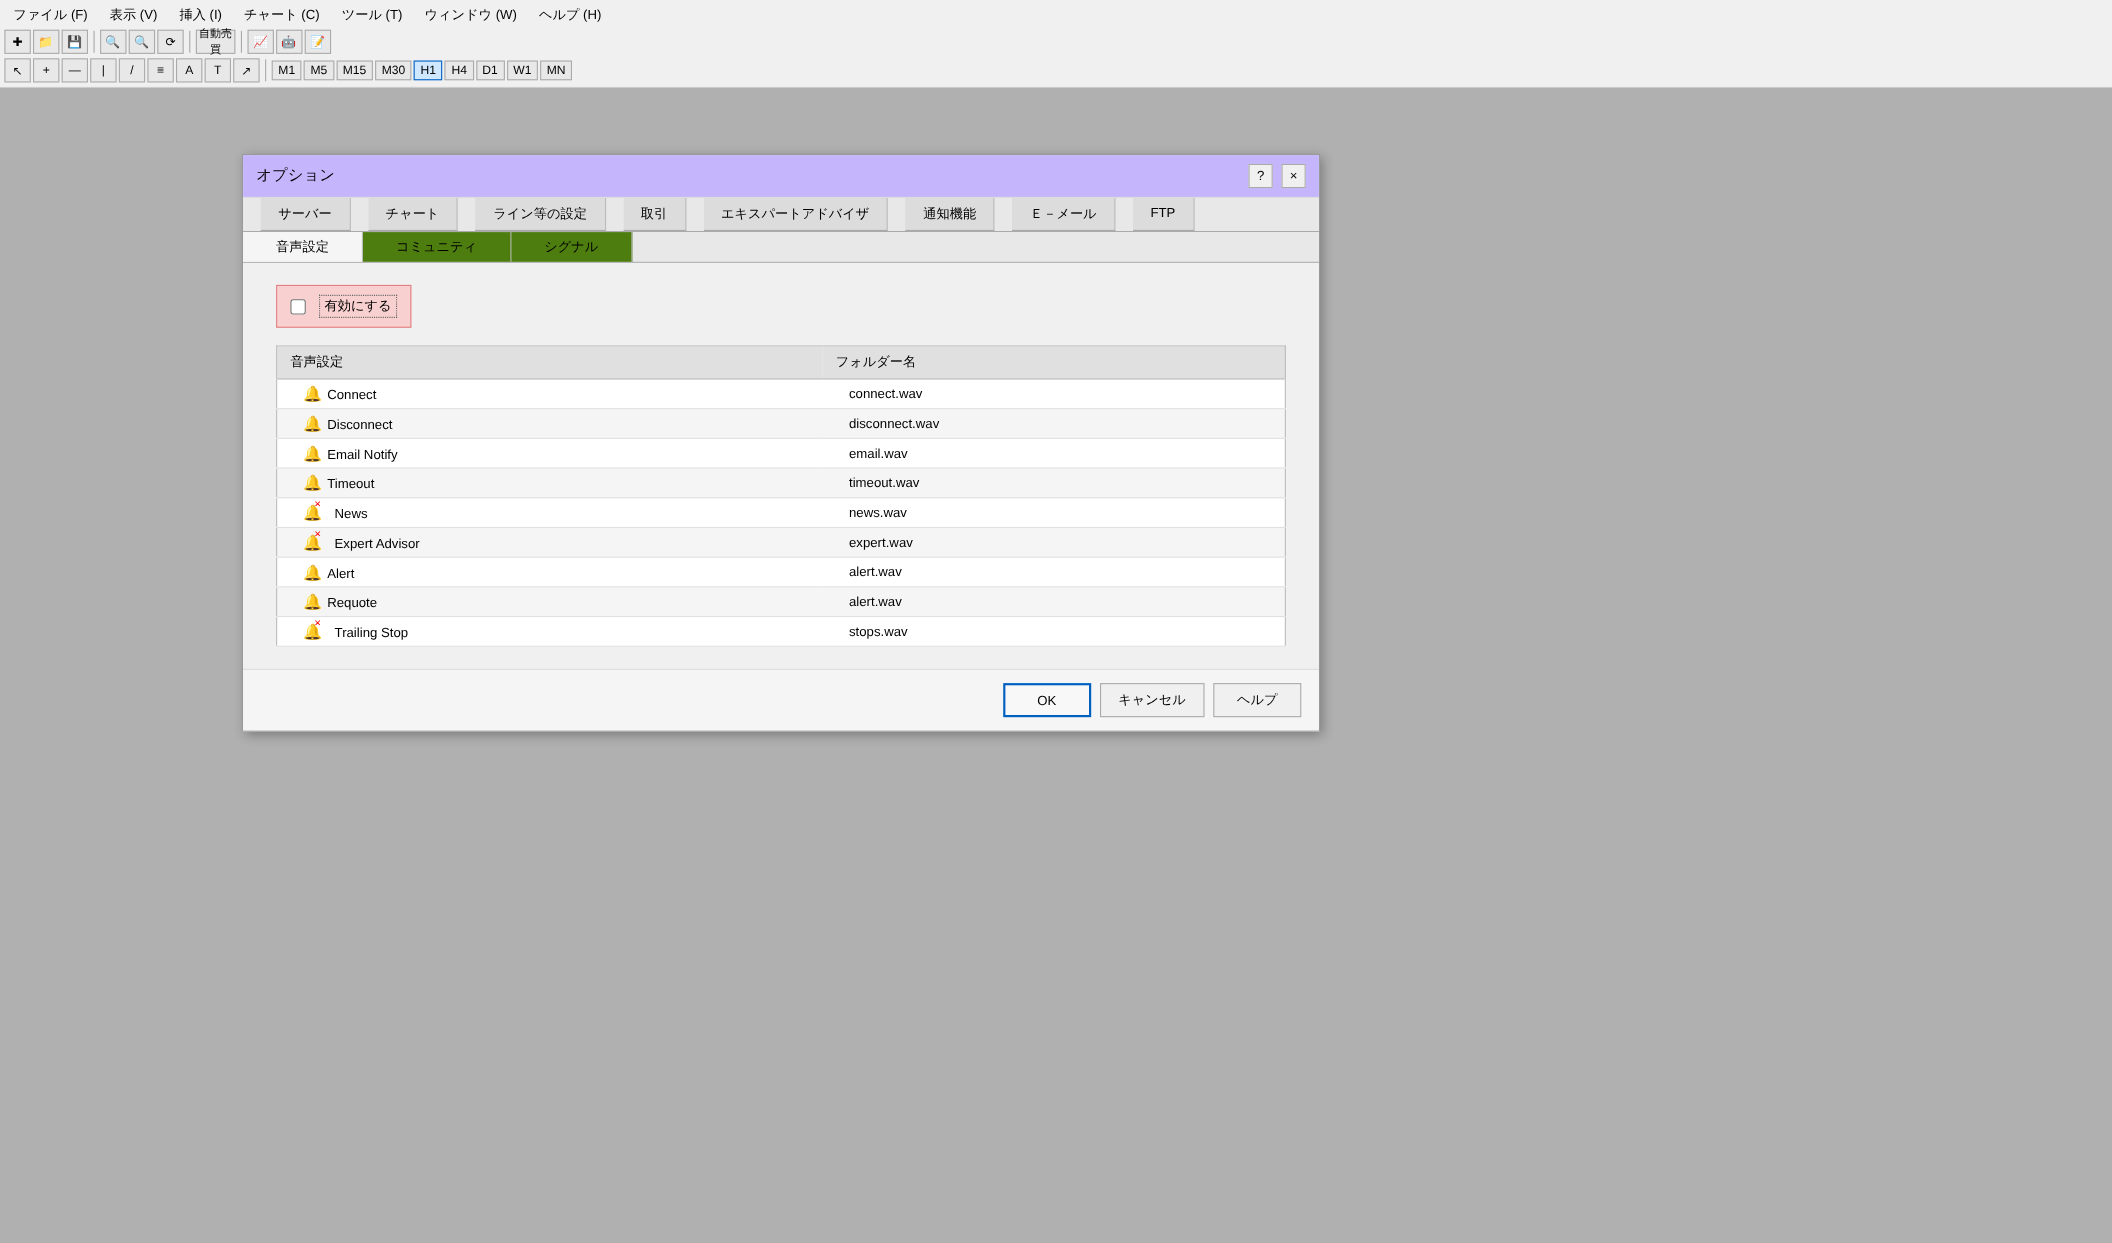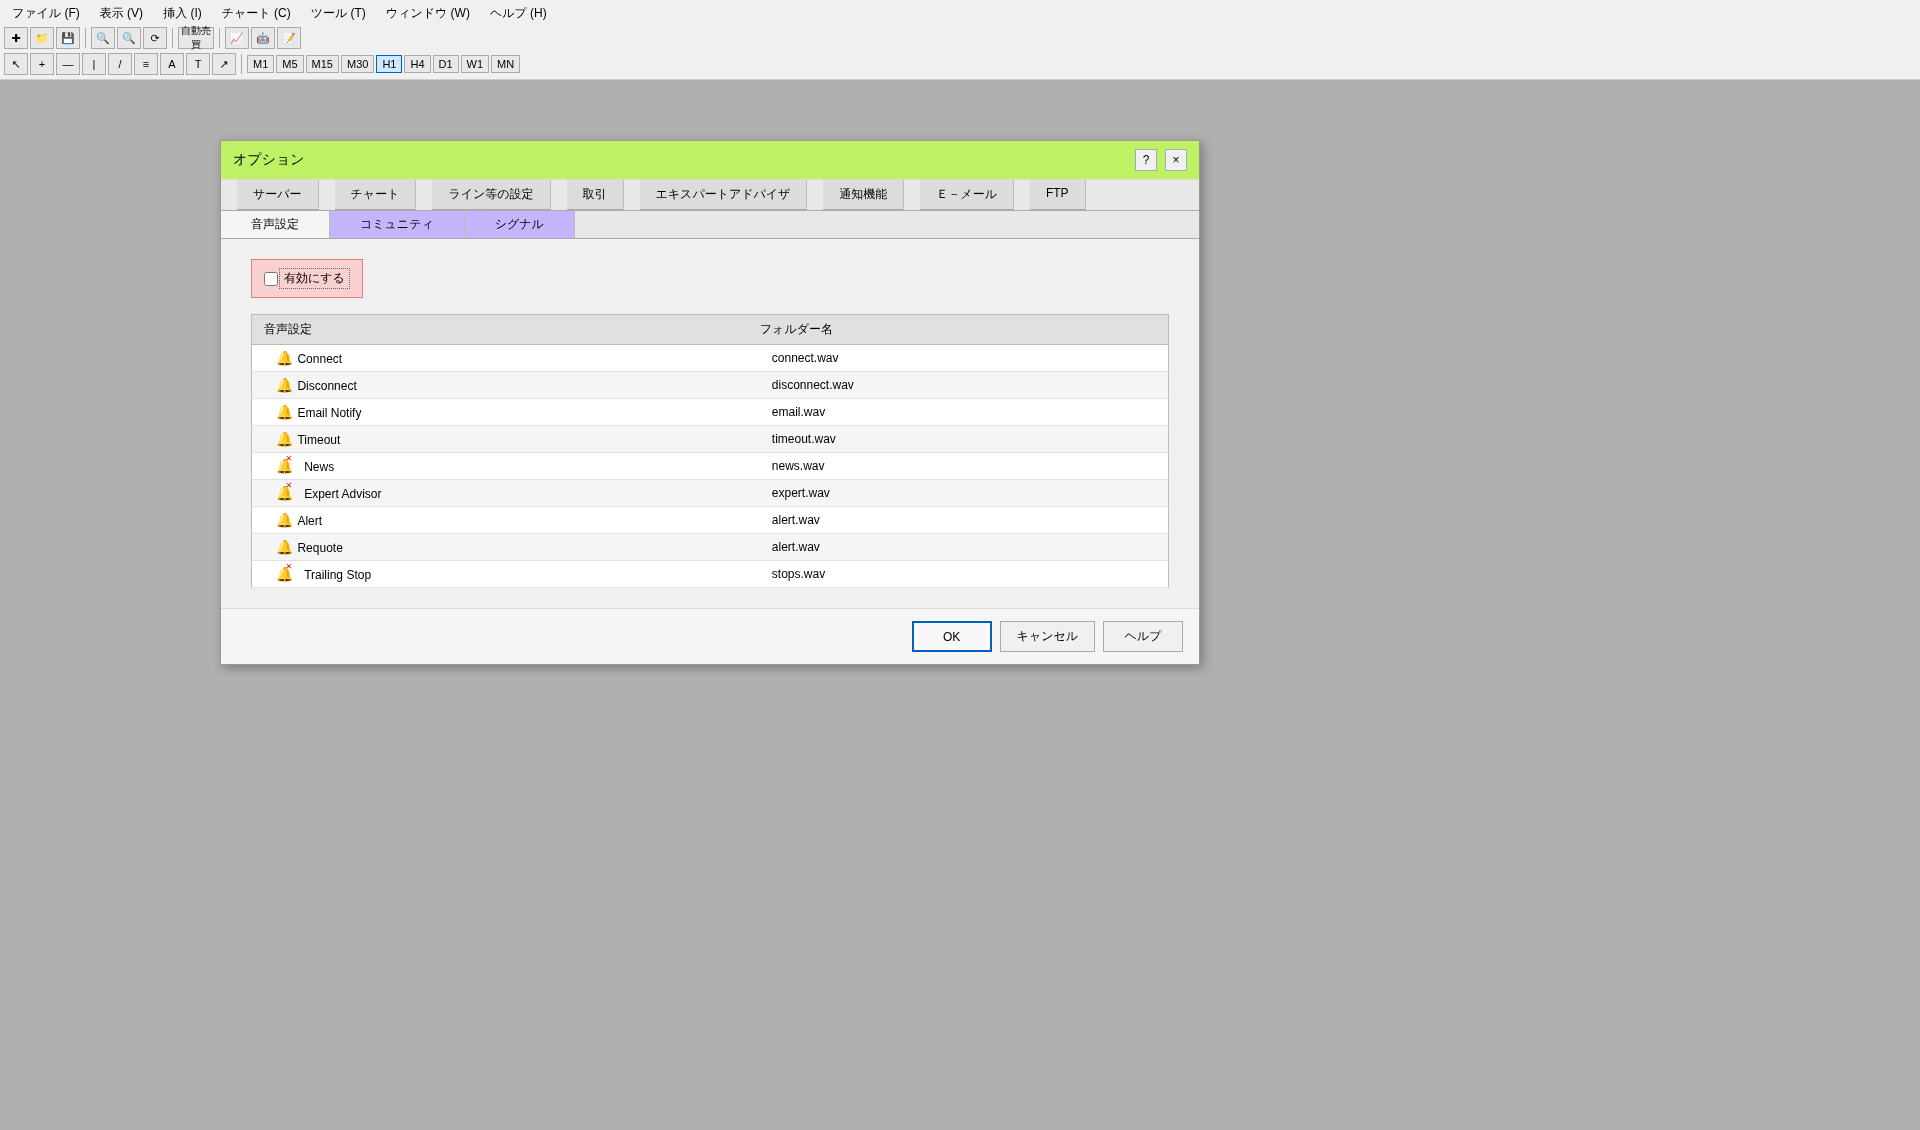--- a/index.html
+++ b/index.html
@@ -66,21 +66,21 @@
     .dialog-overlay {
       position: absolute;
       top: 140px;
       left: 220px;
       width: 980px;
       background: #f5f5f5;
       border: 1px solid #999;
       box-shadow: 3px 3px 10px rgba(0,0,0,0.3);
     }
     .dialog-titlebar {
-      background: #bef264;
+      background: #c4b5fd;
       padding: 8px 12px;
       border-bottom: 1px solid #ddd;
       display: flex;
       align-items: center;
       justify-content: space-between;
     }
     .dialog-title {
       font-size: 14px;
       font-weight: normal;
     }
@@ -121,21 +121,21 @@
     .tabs-row2 {
       display: flex;
       background: #e8e8e8;
       border-bottom: 1px solid #aaa;
     }
     .tab2 {
       padding: 5px 30px;
       border-right: 1px solid #bbb;
       cursor: pointer;
       font-size: 12px;
-      background: #c4b5fd;
+      background: #4d7c0f;
     }
     .tab2.active {
       background: #f5f5f5;
     }
 
     
     .dialog-body {
       padding: 20px 30px;
       background: #f0f0f0;
     }
@@ -144,21 +144,21 @@
     .enable-section {
       margin-bottom: 16px;
       background: #f9d0d0;
       border: 1px solid #e08080;
       padding: 8px 12px;
       display: inline-block;
     }
     .enable-checkbox-label {
       display: flex;
       align-items: center;
-      gap: 1px;
+      gap: 12px;
       cursor: pointer;
     }
     .enable-checkbox-label input {
       width: 14px;
       height: 14px;
     }
     .enable-text {
       font-size: 12px;
       border: 1px dotted #666;
       padding: 1px 4px;

